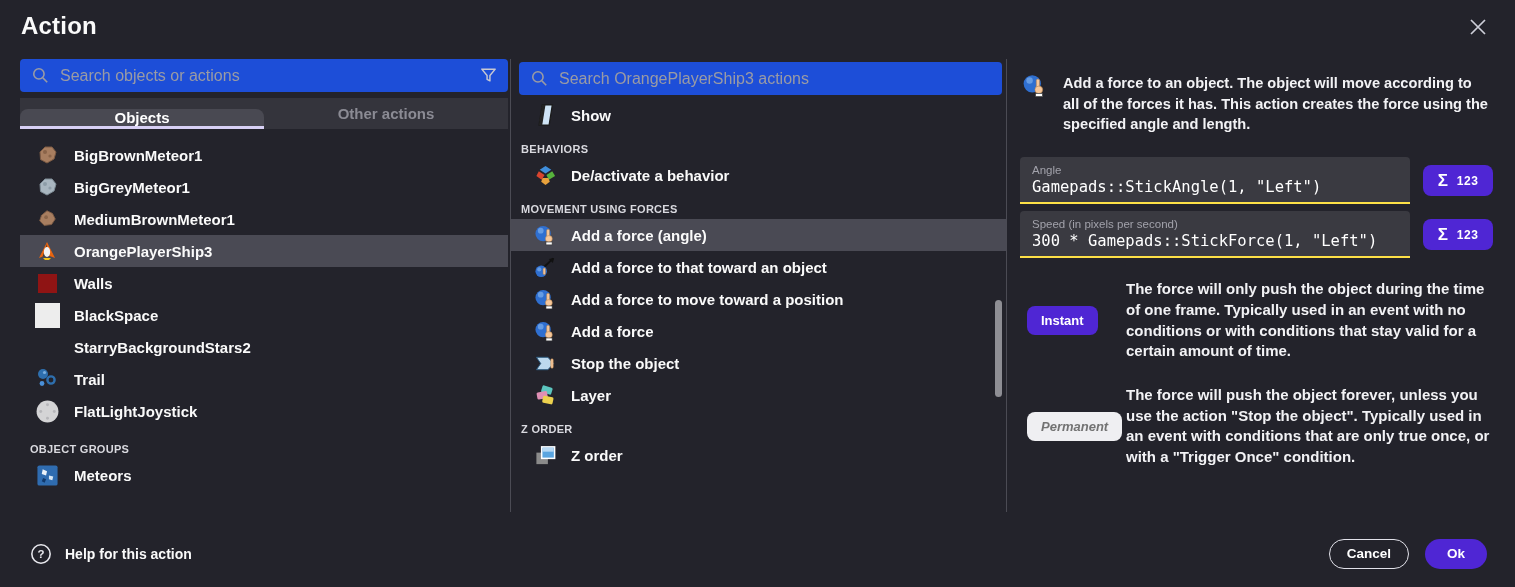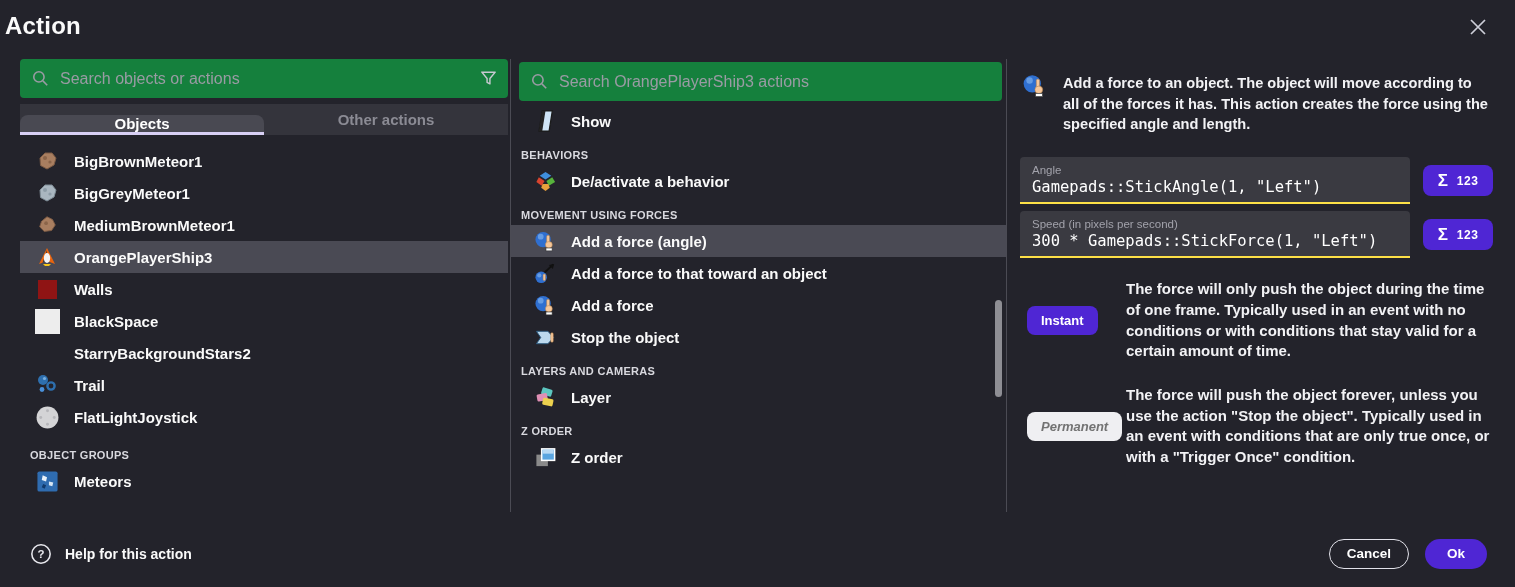--- a/index.html
+++ b/index.html
@@ -5,33 +5,33 @@
   * { margin:0; padding:0; box-sizing:border-box; }
   html,body { width:1515px; height:587px; overflow:hidden; }
   body {
     background:#23232b; color:#fafafa;
     font-family:"Liberation Sans", sans-serif;
     position:relative;
   }
   .dialog { position:absolute; inset:0; }
 
   
-  .hdr-title { position:absolute; left:5px; top:12px; font-size:24px; font-weight:700; letter-spacing:.2px; }
+  .hdr-title { position:absolute; left:21px; top:12px; font-size:24px; font-weight:700; letter-spacing:.2px; }
   .close-btn { position:absolute; right:24px; top:14px; width:26px; height:26px; cursor:pointer;
                display:flex; align-items:center; justify-content:center; }
 
   
   .body { position:absolute; top:59px; left:0; right:0; height:453px; }
   .col-left  { position:absolute; left:20px;  top:0; width:488px; height:100%; }
   .col-mid   { position:absolute; left:510px; top:0; width:497px; height:100%;
                border-left:1px solid #4b4b54; border-right:1px solid #4b4b54; }
   .col-right { position:absolute; left:1008px; top:0; right:0; height:100%; padding:12px 20px 0 6px; }
 
   
-  .search { height:39px; background:#15803d; border-radius:4px; display:flex; align-items:center; padding:0 10px 0 11px; }
+  .search { height:33px; background:#1d4ed8; border-radius:4px; display:flex; align-items:center; padding:0 10px 0 11px; }
   .search input { flex:1; background:transparent; border:none; outline:none; color:#ececf0;
                   font:400 16px "Liberation Sans", sans-serif; margin-left:10px; }
   .search input::placeholder { color:#9a9ba4; }
   .col-mid .search { margin:3px 4px 0 8px; }
 
   
   .tabs { display:flex; height:31px; margin-top:6px; background:#34343c; }
   .tab { flex:1; display:flex; align-items:center; justify-content:center; font-size:15px; cursor:pointer; }
   .tab.active { background:#494952; border-radius:8px 8px 0 0; font-weight:700; color:#fff;
                 border-bottom:3px solid #d8d0f5;margin-top:11px; }
@@ -280,32 +280,43 @@
         <div class="row">
           <span class="ic">
             <svg width="23" height="23" viewBox="0 0 24 24">
                 <circle cx="9.5" cy="10" r="8" fill="#2f6fd0"></circle>
                 <circle cx="7" cy="7" r="3" fill="#6ea4e8" opacity=".85"></circle>
                 <rect x="13.2" y="5.5" width="3" height="9" rx="1.5" fill="#f6c79a" stroke="#b07c44" stroke-width=".5"></rect>
                 <ellipse cx="15.5" cy="15.5" rx="3.6" ry="3.4" fill="#f6c79a" stroke="#b07c44" stroke-width=".5"></ellipse>
                 <rect x="12.5" y="18.8" width="6.4" height="3" fill="#fff" stroke="#333" stroke-width=".6"></rect>
               </svg>
           </span>
+          <span class="lbl">Add a force to move toward a position</span>
+        </div>
+        <div class="row">
+          <span class="ic">
+            <svg width="23" height="23" viewBox="0 0 24 24">
+                <circle cx="9.5" cy="10" r="8" fill="#2f6fd0"></circle>
+                <circle cx="7" cy="7" r="3" fill="#6ea4e8" opacity=".85"></circle>
+                <rect x="13.2" y="5.5" width="3" height="9" rx="1.5" fill="#f6c79a" stroke="#b07c44" stroke-width=".5"></rect>
+                <ellipse cx="15.5" cy="15.5" rx="3.6" ry="3.4" fill="#f6c79a" stroke="#b07c44" stroke-width=".5"></ellipse>
+                <rect x="12.5" y="18.8" width="6.4" height="3" fill="#fff" stroke="#333" stroke-width=".6"></rect>
+              </svg>
+          </span>
           <span class="lbl">Add a force</span>
         </div>
         <div class="row">
           <span class="ic">
             <svg width="23" height="23" viewBox="0 0 24 24">
                 <path d="M2.5 5.5 h12 l6 6.5 -6 6.5 h-12 l4.5 -6.5 z" fill="#bcd9ee" stroke="#28567c" stroke-width="1"></path>
                 <rect x="17.5" y="7" width="2.6" height="10" rx="1.3" fill="#f6c79a" stroke="#b07c44" stroke-width=".5"></rect>
               </svg>
           </span>
           <span class="lbl">Stop the object</span>
         </div>
-        <div class="sect">LAYERS AND CAMERAS</div>
         <div class="row">
           <span class="ic">
             <svg width="23" height="23" viewBox="0 0 24 24">
                 <rect x="8" y="2.5" width="11" height="7.5" rx="1.5" transform="rotate(18 13.5 6)" fill="#5cc6bf"></rect>
                 <rect x="3" y="8" width="11" height="7.5" rx="1.5" transform="rotate(-10 8.5 11.5)" fill="#df8fb4"></rect>
                 <rect x="9" y="13" width="11" height="7.5" rx="1.5" transform="rotate(12 14.5 16.5)" fill="#ecd14e"></rect>
               </svg>
           </span>
           <span class="lbl">Layer</span>
         </div>

